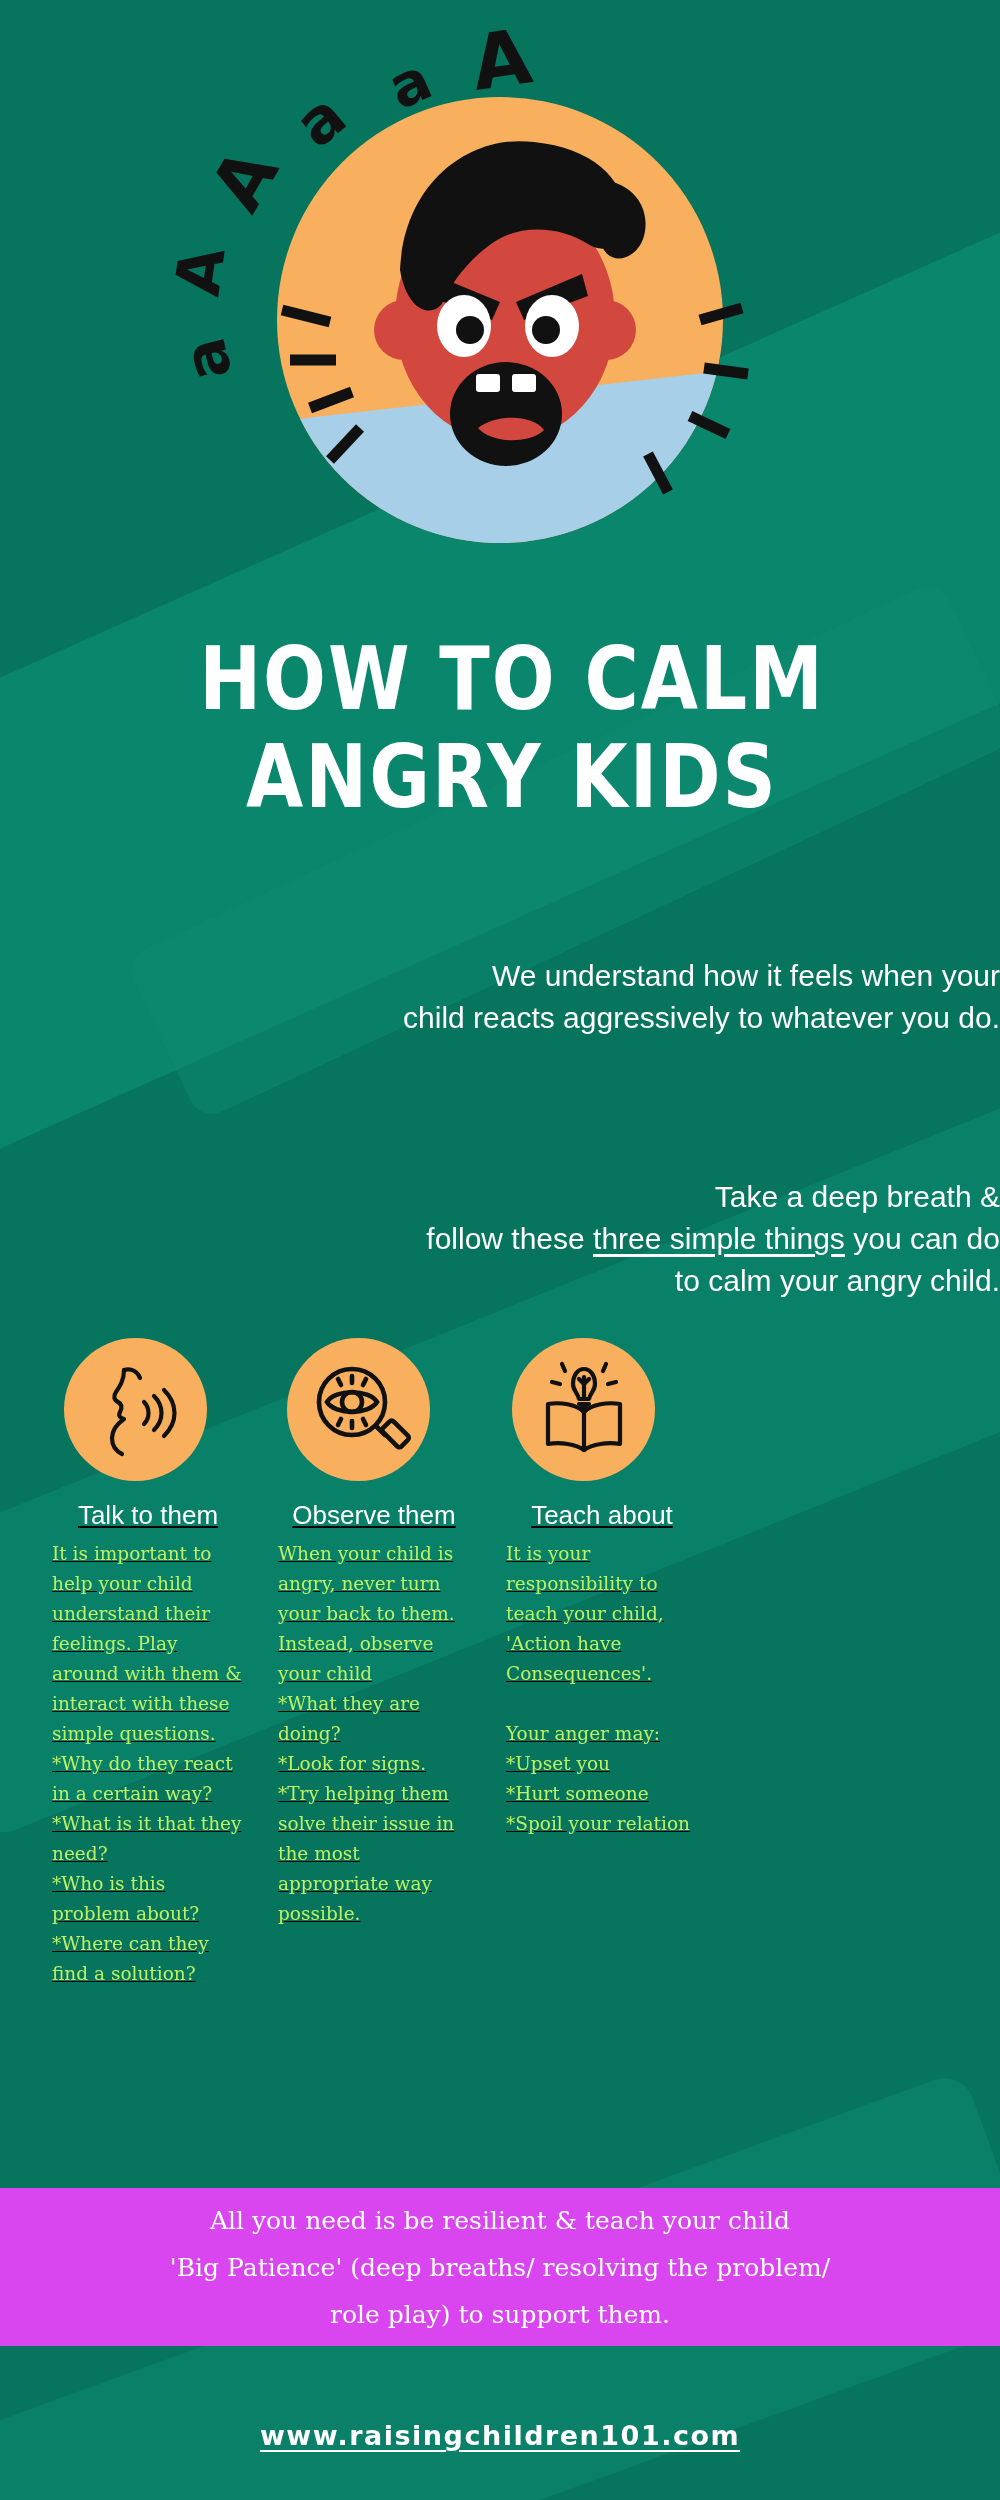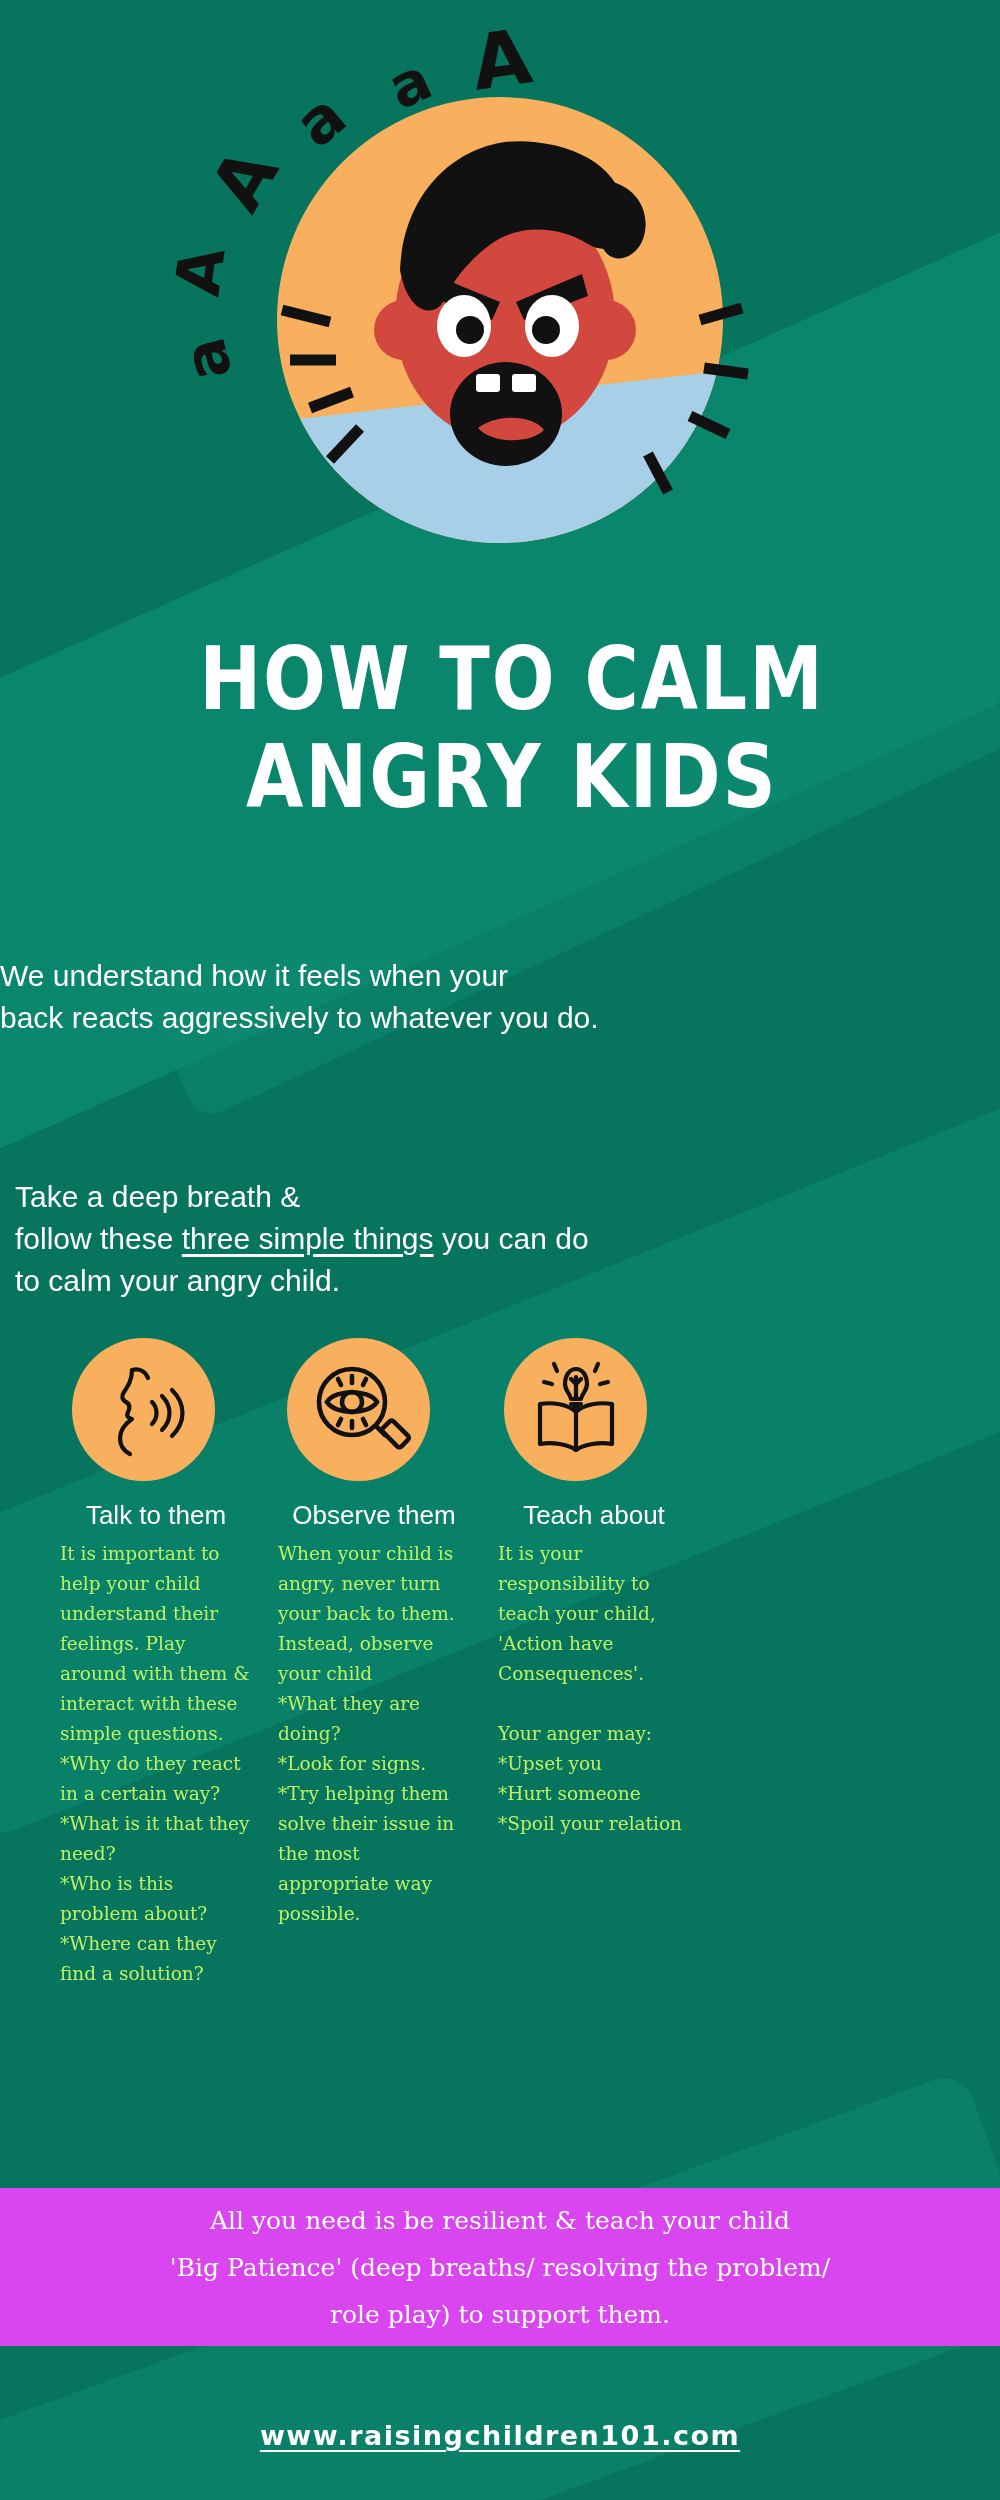--- a/index.html
+++ b/index.html
@@ -131,39 +131,40 @@
     transform: scaleY(1.18);
     transform-origin: center top;
   }
   #title-block .tline + .tline { margin-top: 16px; }
 
   
   .intro {
     position: absolute;
     left: 0;
     width: 1000px;
-    text-align: left;
+    text-align: right;
     color: #ffffff;
     font-family: "Liberation Sans", sans-serif;
     font-size: 30px;
     line-height: 42px;
     z-index: 8;
   }
   #intro-1 { top: 955px; }
   #intro-2 { top: 1176px; padding-left: 15px; }
   .u { text-decoration: underline; text-underline-offset: 5px; }
 
   
   #cols {
     position: absolute;
-    left: 60px; top: 1338px;
+    left: 52px; top: 1338px;
     width: 890px;
     display: flex;
-    gap: 8px;
+    gap: 16px;
     z-index: 8;
+    text-decoration: underline;
   }
   .col { width: 192px; }
   .col.c2 { margin-left: 18px; }
   .col.c3 { margin-left: 20px; }
 
   .circle {
     width: 143px; height: 143px;
     border-radius: 50%;
     background: #f8b05e;
     display: flex;
@@ -300,21 +301,21 @@
     <rect x="512" y="344" width="24" height="18" rx="3" fill="#ffffff"></rect>
   </svg>
 
   <div id="title-block">
     <div class="tline">How to Calm</div>
     <div class="tline">Angry Kids</div>
   </div>
 
   <div class="intro" id="intro-1">
     <div>We understand how it feels when your</div>
-    <div>back reacts aggressively to whatever you do.</div>
+    <div>child reacts aggressively to whatever you do.</div>
   </div>
 
   <div class="intro" id="intro-2">
     <div>Take a deep breath &amp;</div>
     <div><span>follow these </span><span class="u">three simple things</span><span> you can do</span></div>
     <div>to calm your angry child.</div>
   </div>
 
   <div id="cols">
 

